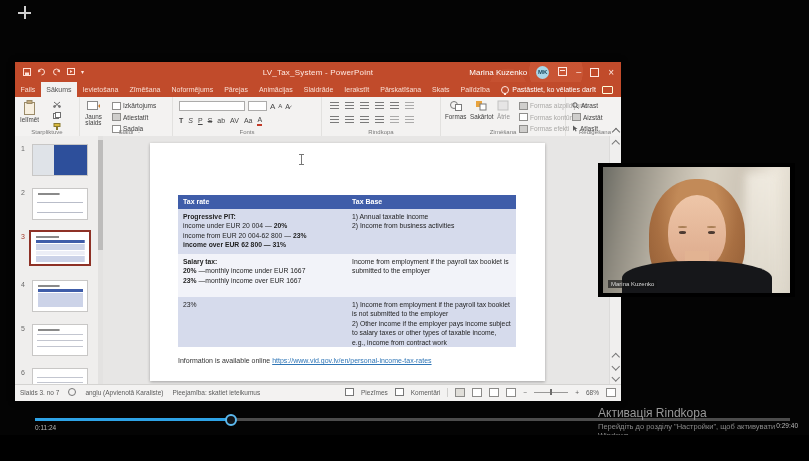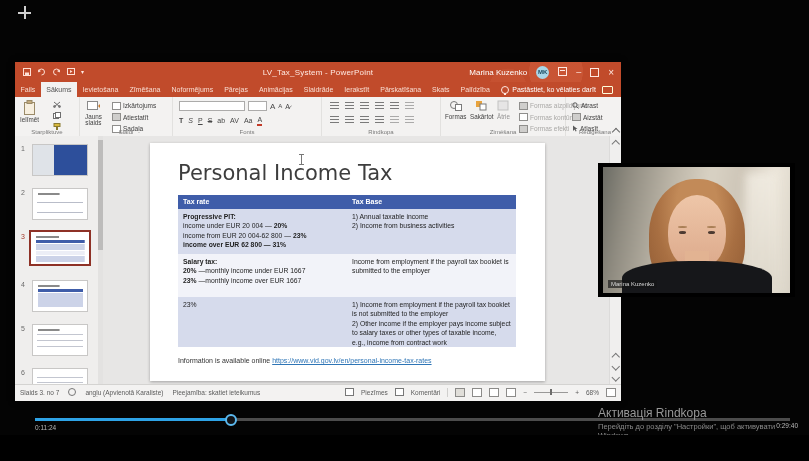--- a/index.html
+++ b/index.html
@@ -391,21 +391,20 @@
           <div class="thumb" style="background:repeating-linear-gradient(to bottom,transparent 0 4px,#c3c6d0 4px 5px) content-box,#fff;padding:4px;"></div>
         </div>
         <div class="tscroll">
             <div class="thandle"></div>
           </div>
       </div>
 
       <div class="editor">
         <div class="slide">
           <div class="slide-cursor"></div>
-          <div class="slide-title">Personal Income Tax</div>
 
           <div class="tbl">
             <div class="trow thead">
               <div class="tcell">Tax rate</div>
               <div class="tcell">Tax Base</div>
             </div>
             <div class="trow band-a r1">
               <div class="tcell">
                 <div class="b">Progressive PIT:</div>
                 <div><span>income under EUR 20 004 — </span><span class="b">20%</span></div>

